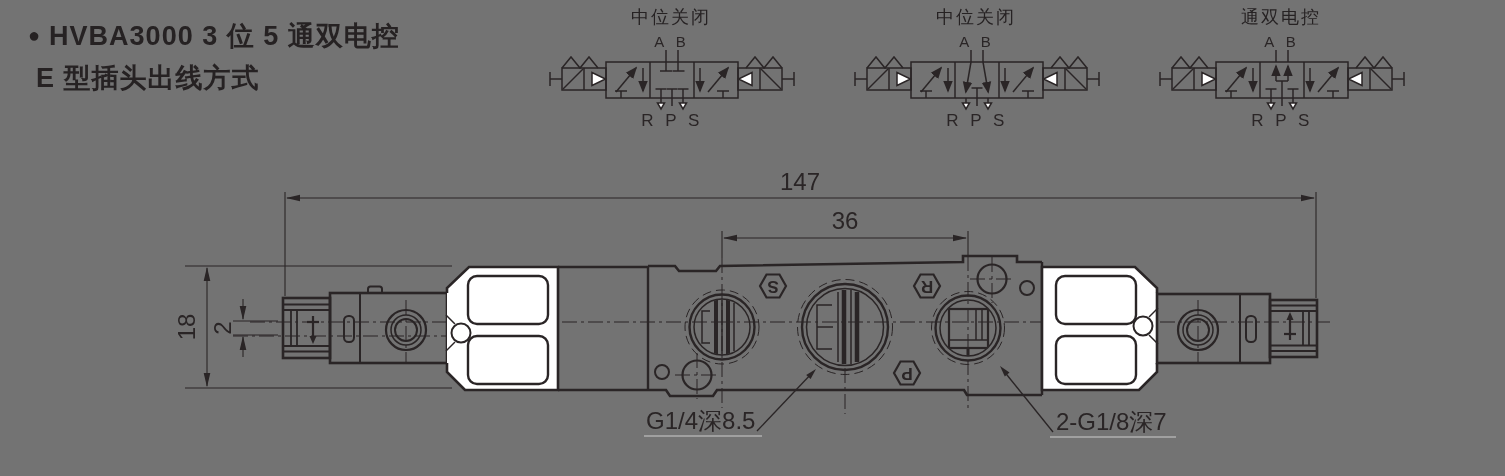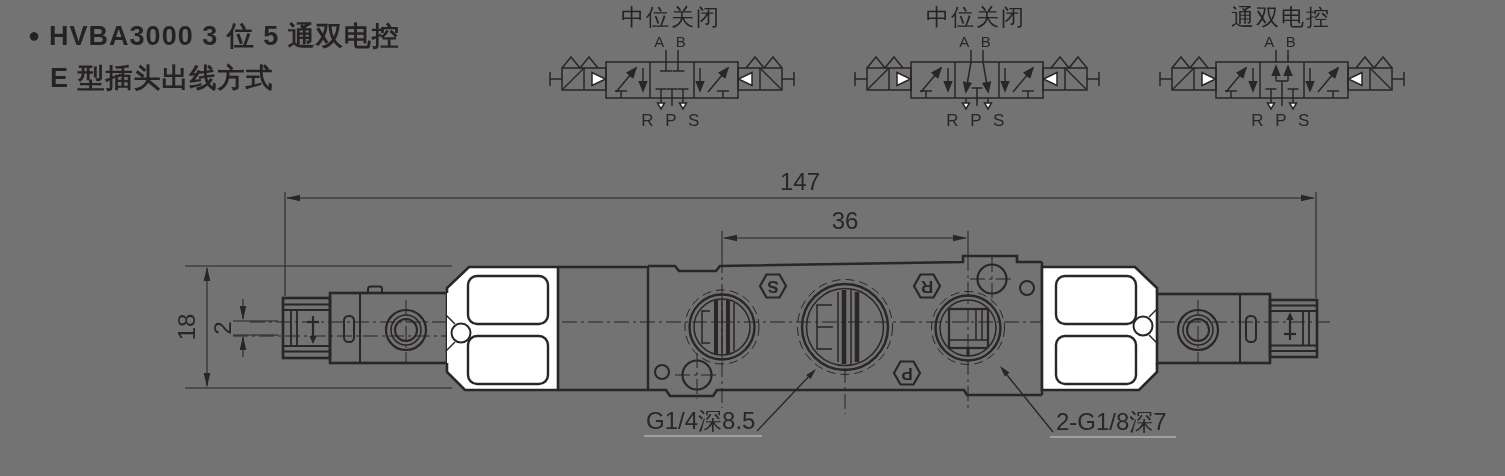--- a/index.html
+++ b/index.html
@@ -1,22 +1,22 @@
 <!DOCTYPE html>
 <html><head>
 <meta charset="utf-8">
 <style>
   html,body{margin:0;padding:0;background:#ffffff;}
   .stage{position:relative;width:1505px;height:476px;background:#737373;overflow:hidden;
          font-family:"Liberation Sans", sans-serif;color:#262223;}
   .hdr{position:absolute;left:28px;top:14px;font-size:27px;font-weight:bold;line-height:42px;letter-spacing:1px;}
   .hdr .bullet{font-size:20px;vertical-align:3px;margin-right:8px;}
-  .hdr .l2{margin-left:22px;}
+  .hdr .l2{margin-left:8px;}
   .sym{position:absolute;top:0;width:250px;text-align:center;}
-  .sym-title{font-size:23px;font-weight:500;letter-spacing:2px;height:34px;line-height:34px;}
+  .sym-title{font-size:18px;font-weight:500;letter-spacing:2px;height:34px;line-height:34px;}
   .sym svg{display:block;margin:2px auto 0 auto;}
   svg line,svg path,svg polyline,svg rect,svg circle,svg polygon{vector-effect:none;}
   .drawing{position:absolute;left:0;top:0;}
   text{font-family:"Liberation Sans", sans-serif;}
 </style>
 </head>
 <body>
 
 <div class="stage">
 

